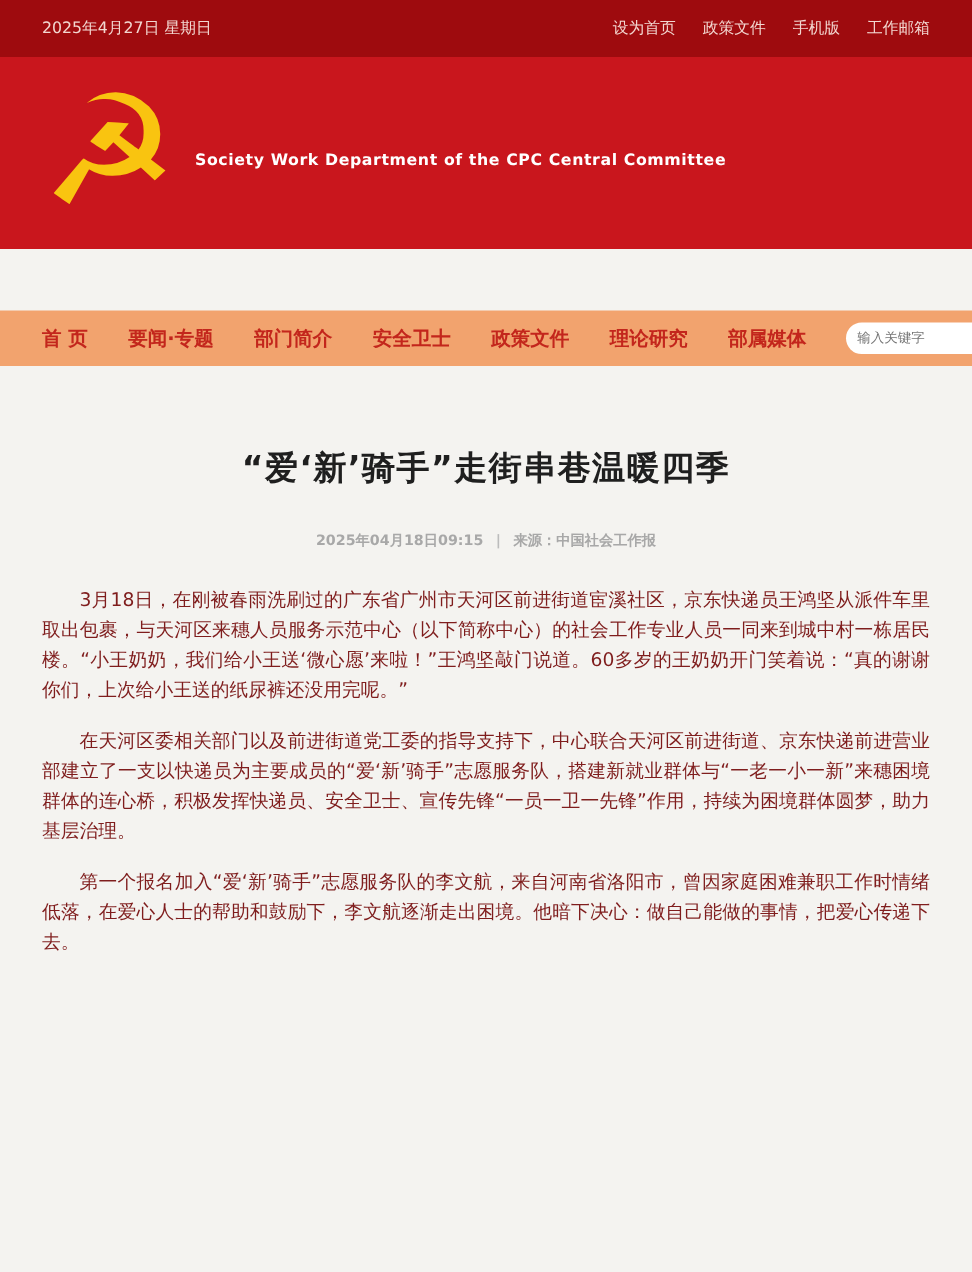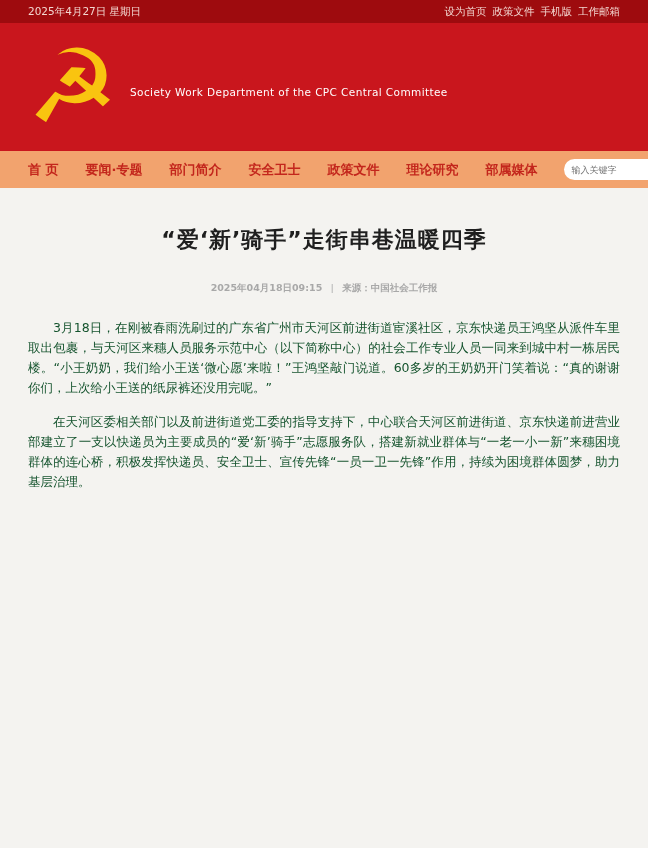--- a/index.html
+++ b/index.html
@@ -4,69 +4,69 @@
 <style>
   * { margin:0; padding:0; box-sizing:border-box; }
   html,body { width:648px; height:848px; }
   body {
     font-family:"DejaVu Sans", sans-serif;
     background:#f4f3f0;
     overflow:hidden;
   }
   
   .topbar {
-    height:23px; background:#9e0b0e;
+    height:38px; background:#9e0b0e;
     display:flex; align-items:center; justify-content:space-between;
     padding:0 28px; font-size:10.5px; color:#f3d7d0;
   }
-  .topbar-links { display:flex; gap:6px; }
+  .topbar-links { display:flex; gap:18px; }
   .topbar-links span { cursor:pointer; }
   
   .header {
     height:128px; background:#c9161d;
     display:flex; align-items:center; padding:0 26px;
   }
   .emblem {
     width:94px; height:100px; overflow:visible;
     color:#f9c410; font-size:102px; line-height:94px;
     font-family:"DejaVu Sans", sans-serif;
     display:flex; align-items:center; justify-content:center;
     cursor:pointer;
   }
   .header-text { margin-left:10px; color:#ffffff; }
   .site-title { font-size:33px; font-weight:bold; letter-spacing:3px; }
-  .site-subtitle { font-size:10.5px; font-weight:normal; letter-spacing:0.4px; margin-top:9px; }
+  .site-subtitle { font-size:10.5px; font-weight:bold; letter-spacing:0.4px; margin-top:9px; }
   
   .nav {
     height:37px; background:#f2a36e;
-    display:flex; align-items:center; padding:0 28px; gap:27px;
+    display:flex; align-items:center; padding:0 28px; gap:27px;margin-top:41px;
   }
   .nav-item { color:#c3261c; font-size:13px; font-weight:bold; cursor:pointer; white-space:nowrap; }
   .search {
     margin-left:auto; background:#ffffff; border-radius:11px;
     height:21px; width:104px; display:flex; align-items:center;
     padding:0 7px;
   }
   .search input {
     border:none; outline:none; flex:1; min-width:0;
     font-size:9px; color:#555; background:transparent;
     font-family:"DejaVu Sans", sans-serif;
   }
   
-  .content { padding:0 28px; }
+  .content { padding:16px 28px; }
   .article-title {
     text-align:center; font-size:22px; font-weight:bold;
     color:#1f1f1f; padding-top:37px; letter-spacing:1px;
   }
   .article-meta {
     text-align:center; font-size:9.5px; color:#a8a8a8; margin-top:27px;font-weight:bold;
   }
   .article-meta .sep { margin:0 5px; color:#bcbcbc; }
   .article-body {
-    margin-top:23px; font-size:12.5px; color:#14532d;
+    margin-top:23px; font-size:12.5px; color:#7f1d1d;
     line-height:20px; text-align:justify;
   }
   .article-body p { text-indent:2em; margin-bottom:14px; }
 </style>
 </head>
 <body>
 
 <div class="topbar">
   <span>2025年4月27日 星期日</span>
   <div class="topbar-links">
@@ -101,16 +101,17 @@
 <div class="content">
   <div class="article-title">“爱‘新’骑手”走街串巷温暖四季</div>
   <div class="article-meta">
     <span>2025年04月18日09:15</span>
     <span class="sep">|</span>
     <span>来源：中国社会工作报</span>
   </div>
   <div class="article-body">
     <p>3月18日，在刚被春雨洗刷过的广东省广州市天河区前进街道宦溪社区，京东快递员王鸿坚从派件车里取出包裹，与天河区来穗人员服务示范中心（以下简称中心）的社会工作专业人员一同来到城中村一栋居民楼。“小王奶奶，我们给小王送‘微心愿’来啦！”王鸿坚敲门说道。60多岁的王奶奶开门笑着说：“真的谢谢你们，上次给小王送的纸尿裤还没用完呢。”</p>
     <p>在天河区委相关部门以及前进街道党工委的指导支持下，中心联合天河区前进街道、京东快递前进营业部建立了一支以快递员为主要成员的“爱‘新’骑手”志愿服务队，搭建新就业群体与“一老一小一新”来穗困境群体的连心桥，积极发挥快递员、安全卫士、宣传先锋“一员一卫一先锋”作用，持续为困境群体圆梦，助力基层治理。</p>
+    <p>第一个报名加入“爱‘新’骑手”志愿服务队的李文航，来自河南省洛阳市，曾因家庭困难兼职工作时情绪低落，在爱心人士的帮助和鼓励下，李文航逐渐走出困境。他暗下决心：做自己能做的事情，把爱心传递下去。</p>
 
   </div>
 
 </div>
 
 </body></html>

